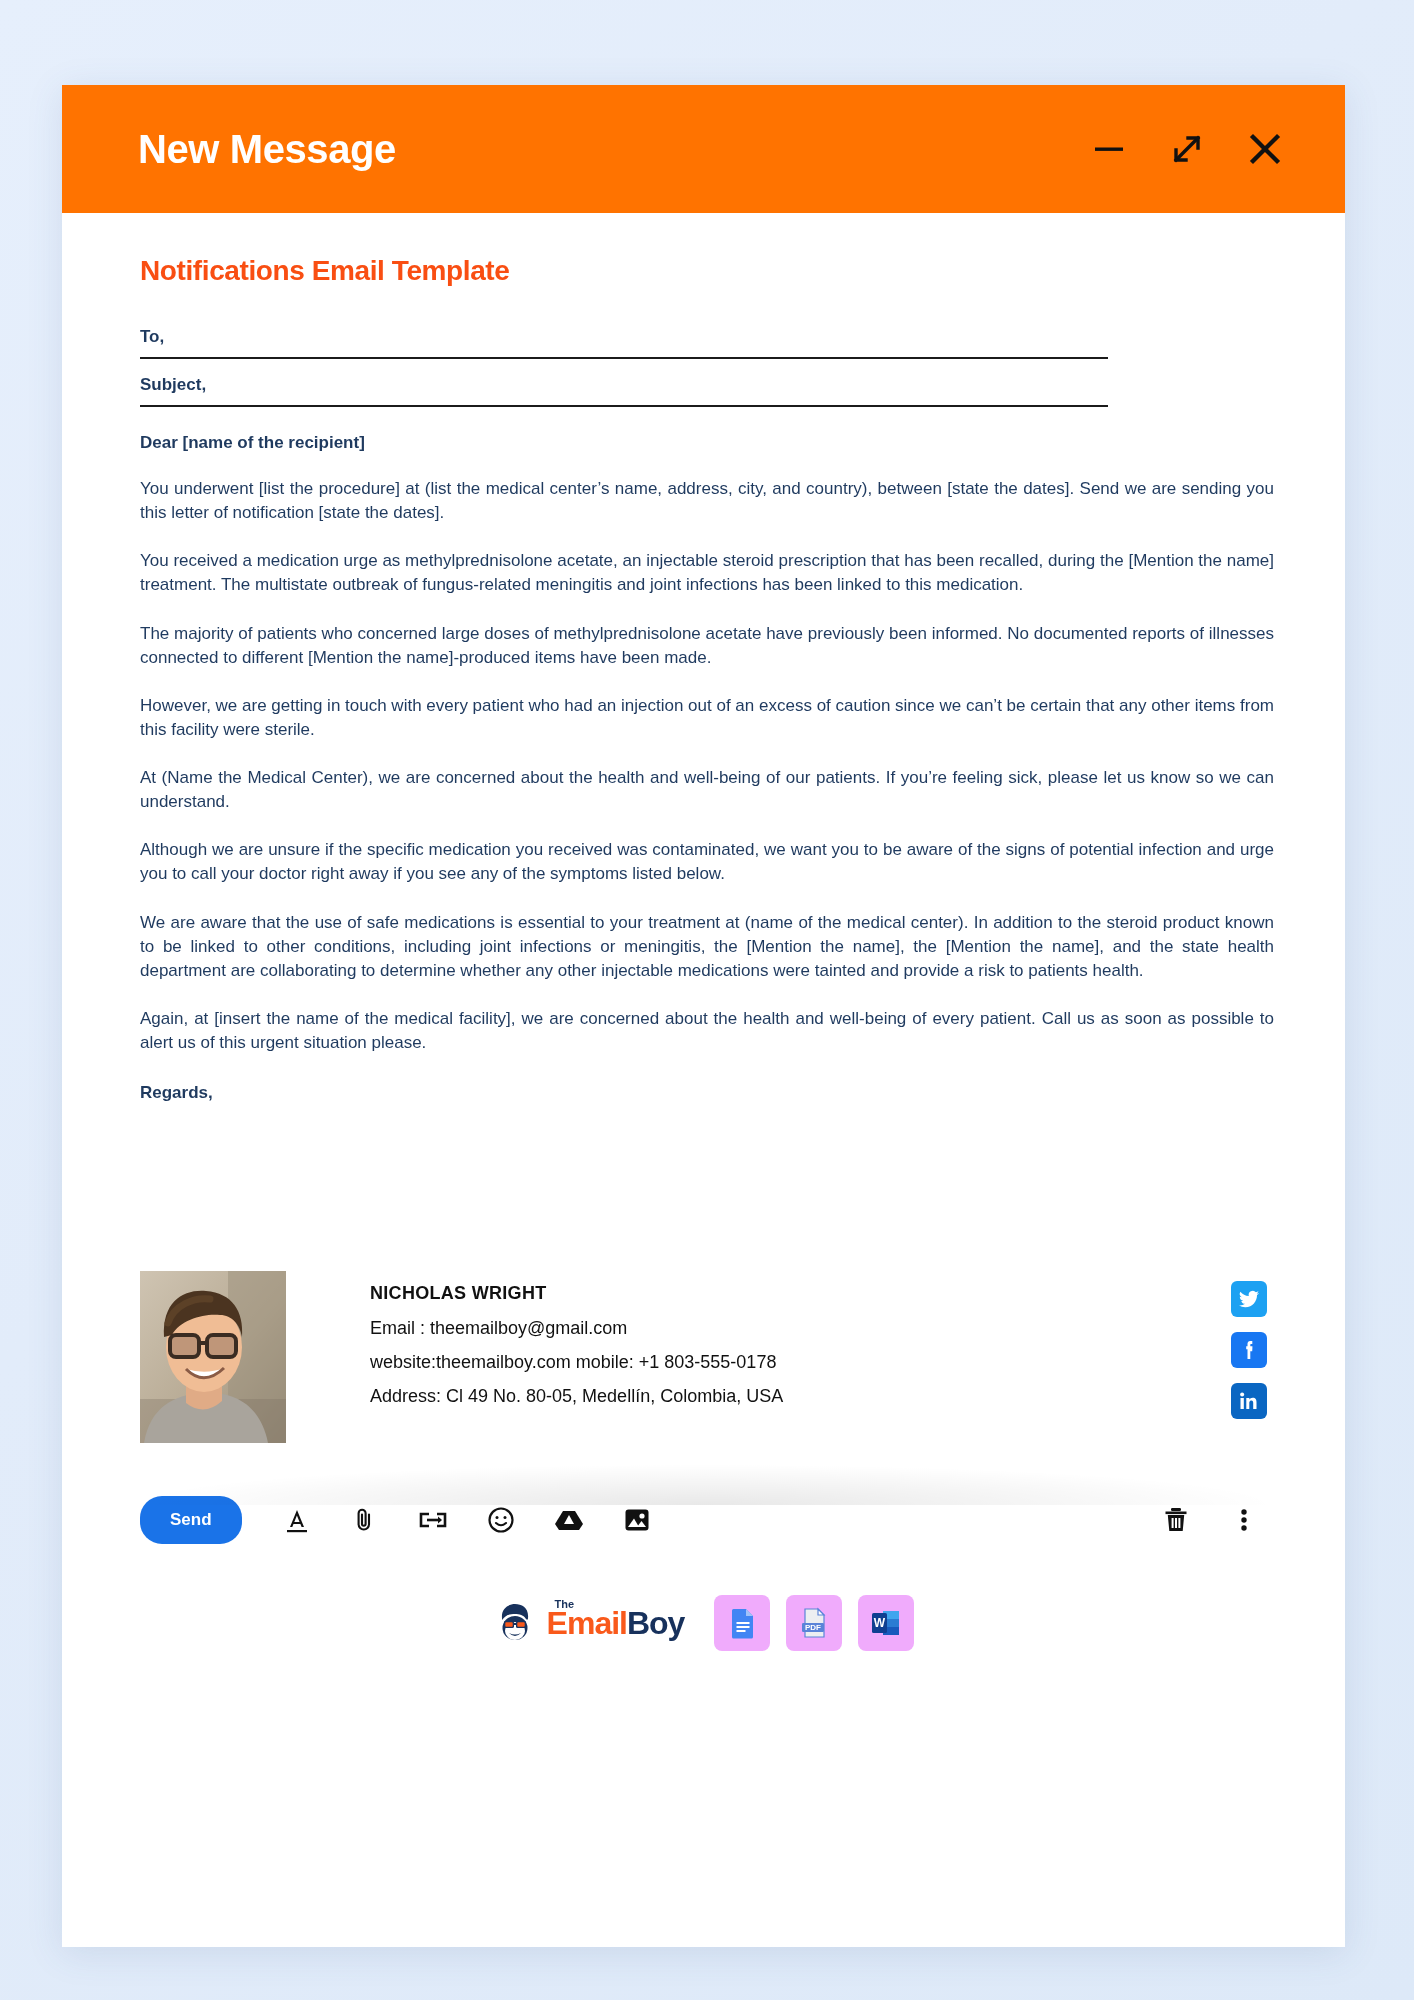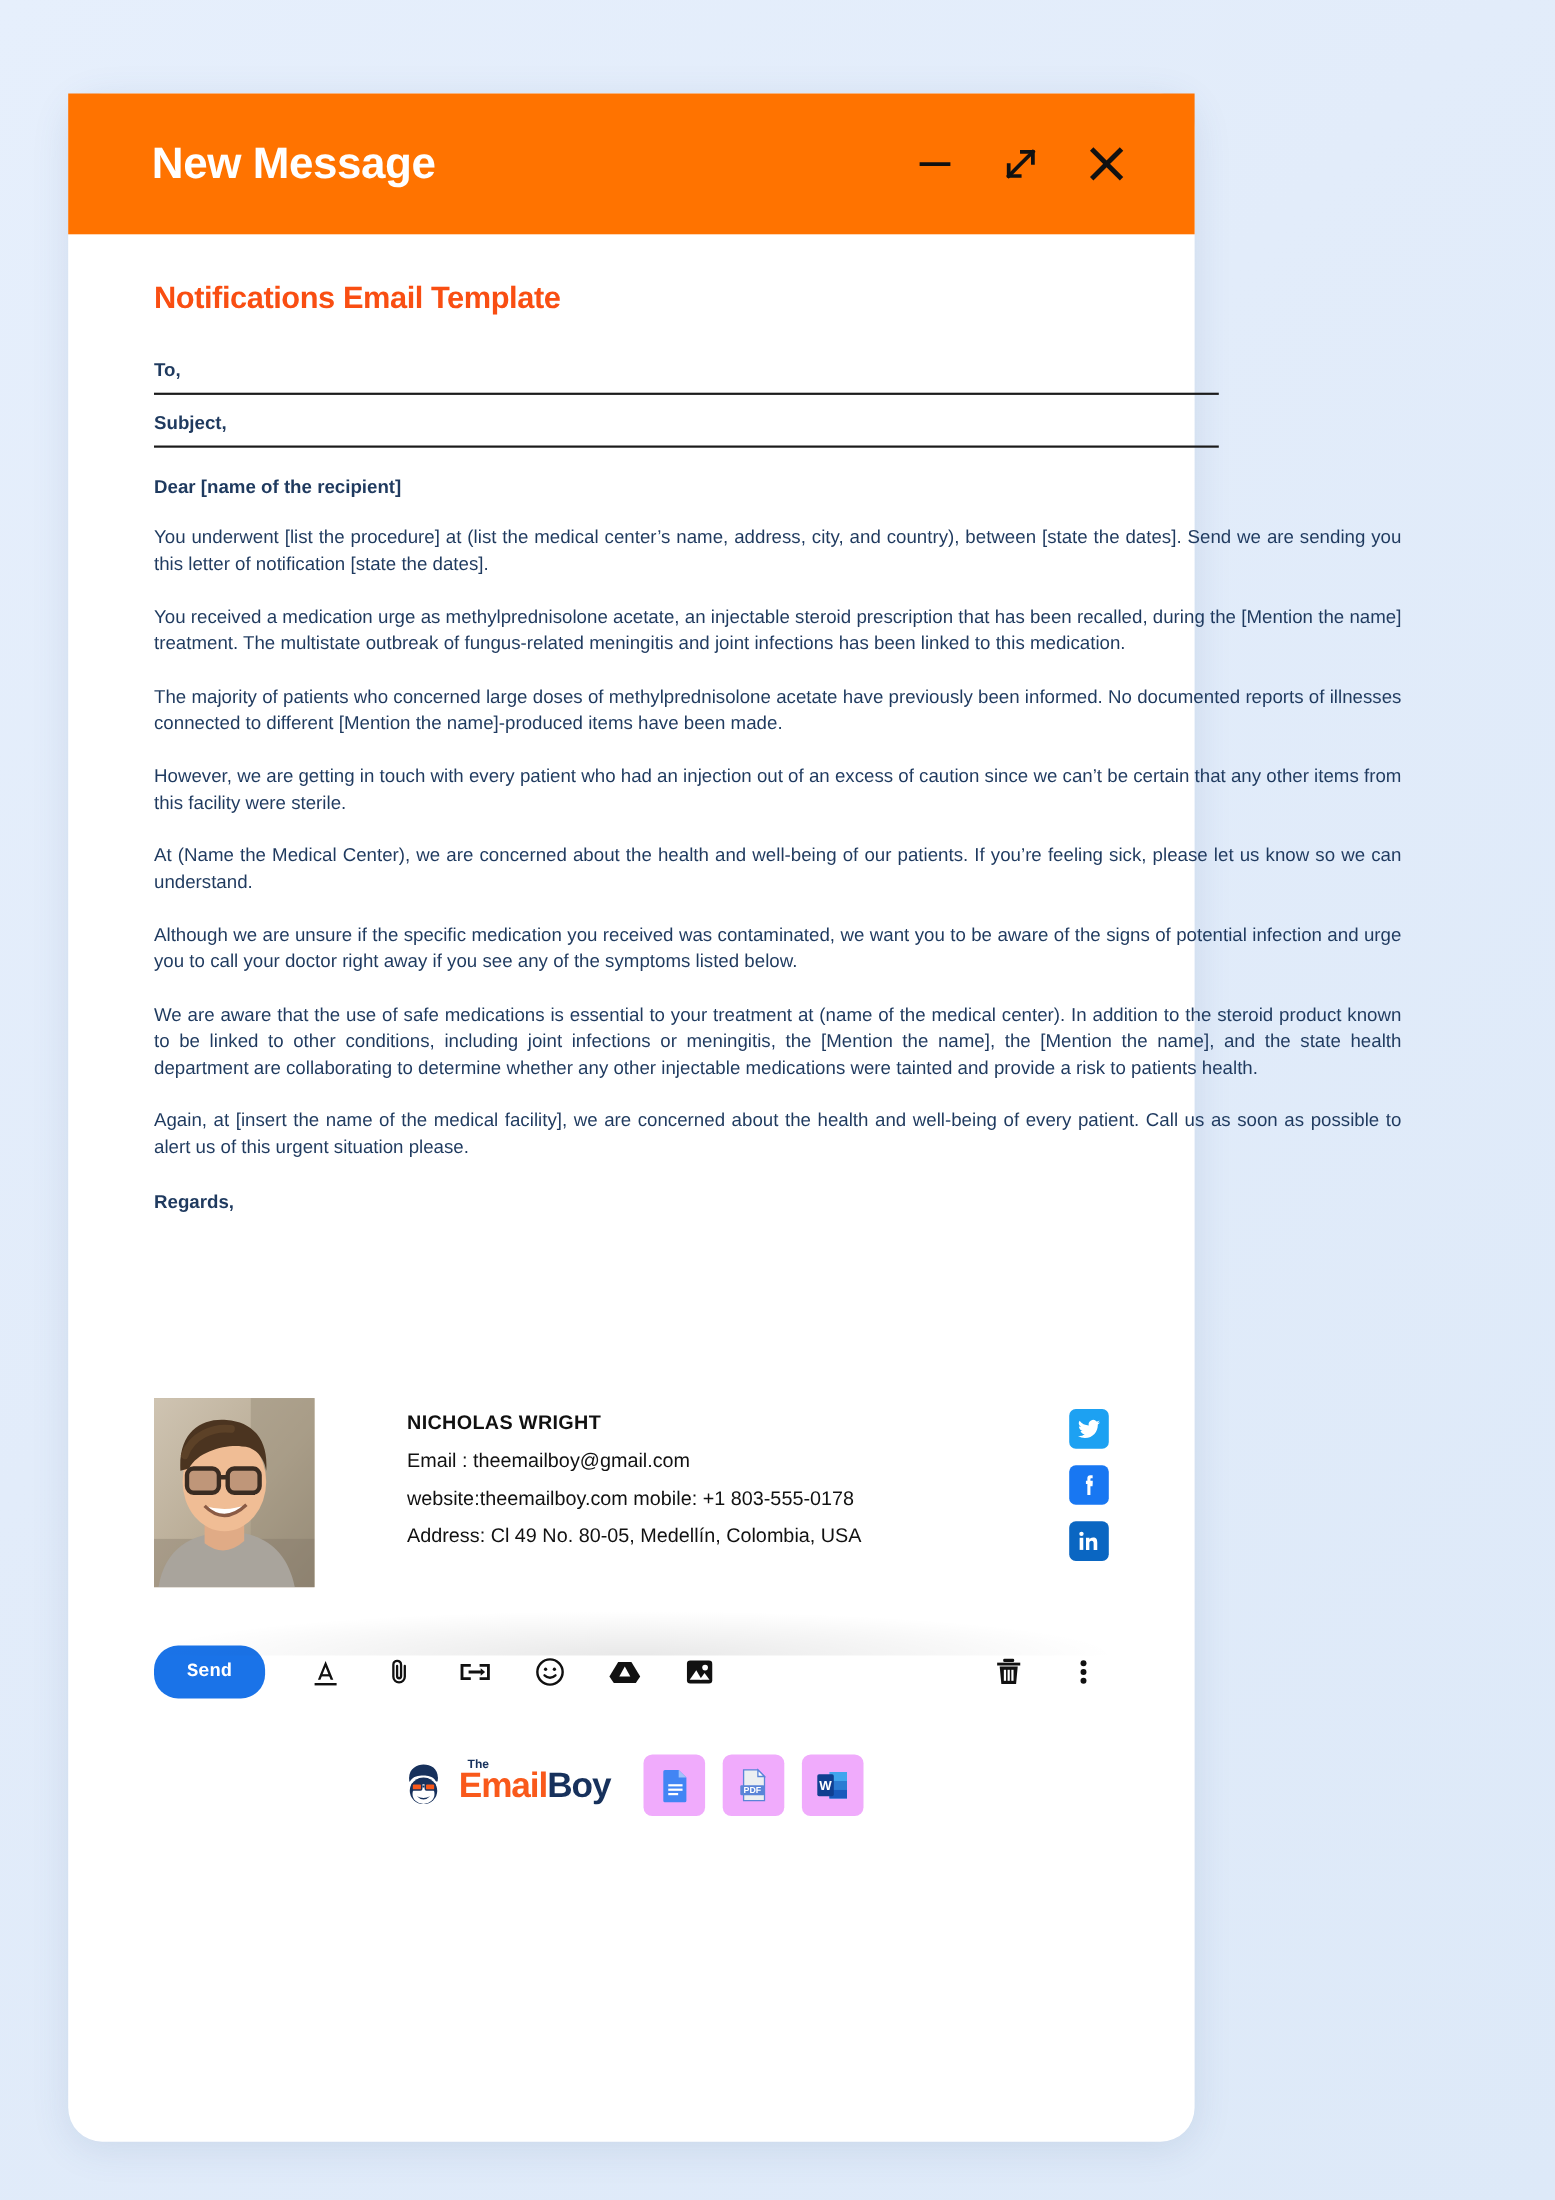--- a/index.html
+++ b/index.html
@@ -14,25 +14,24 @@
     font-family: "Liberation Sans", sans-serif;
     background: linear-gradient(135deg, #e6effc 0%, #e2ecfa 40%, #dde9f8 100%);
     position: relative;
   }
 
   
   .card {
     position: absolute;
     left: 62px;
     top: 85px;
-    width: 1024px;
+    width: 1283px;
     height: 1862px;
     background: #ffffff;
     box-shadow: 0 6px 34px rgba(60,90,140,0.13);
-    border-radius: 31px;
   }
 
   
   .win-header {
     height: 128px;
     background: #ff7300;
     display: flex;
     align-items: center;
     justify-content: space-between;
     padding: 0 58px 0 76px;
@@ -191,21 +190,21 @@
   .send-btn {
     background: #1a73e8;
     color: #ffffff;
     font-size: 17px;
     font-weight: bold;
     border: none;
     border-radius: 22px;
     height: 48px;
     padding: 0 30px;
     cursor: pointer;
-    font-family: Liberation Mono, monospace;
+    font-family: Liberation Sans, sans-serif;
   }
 
   .tool-icons {
     display: flex;
     align-items: center;
     gap: 22px;
     margin-left: 32px;
   }
   .tool-btn {
     width: 46px; height: 46px;

